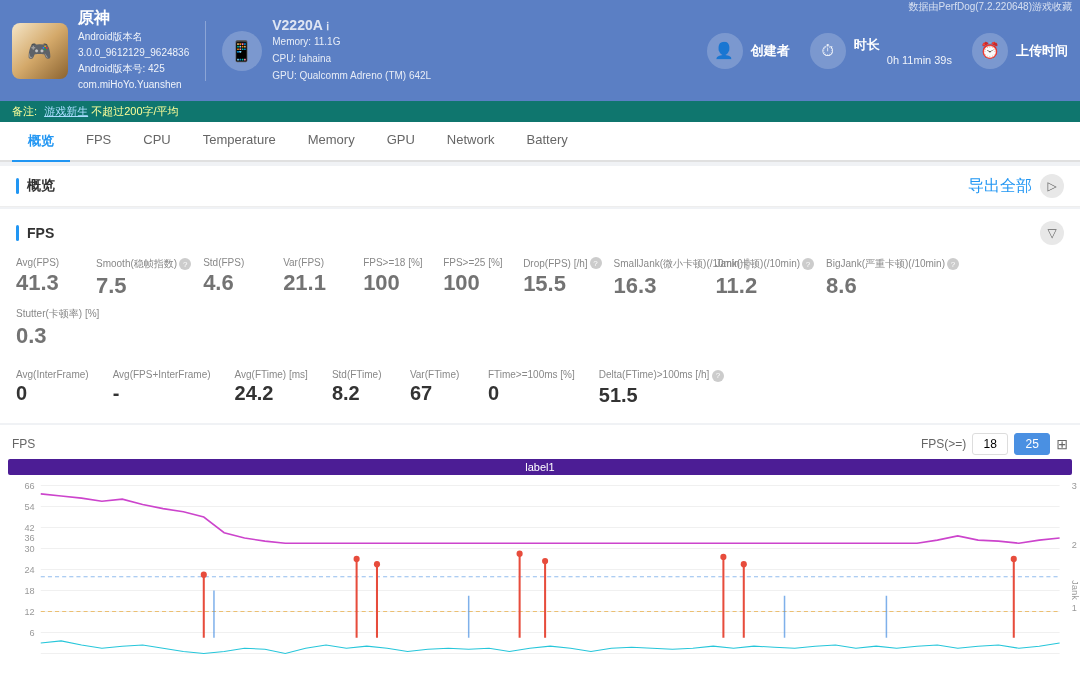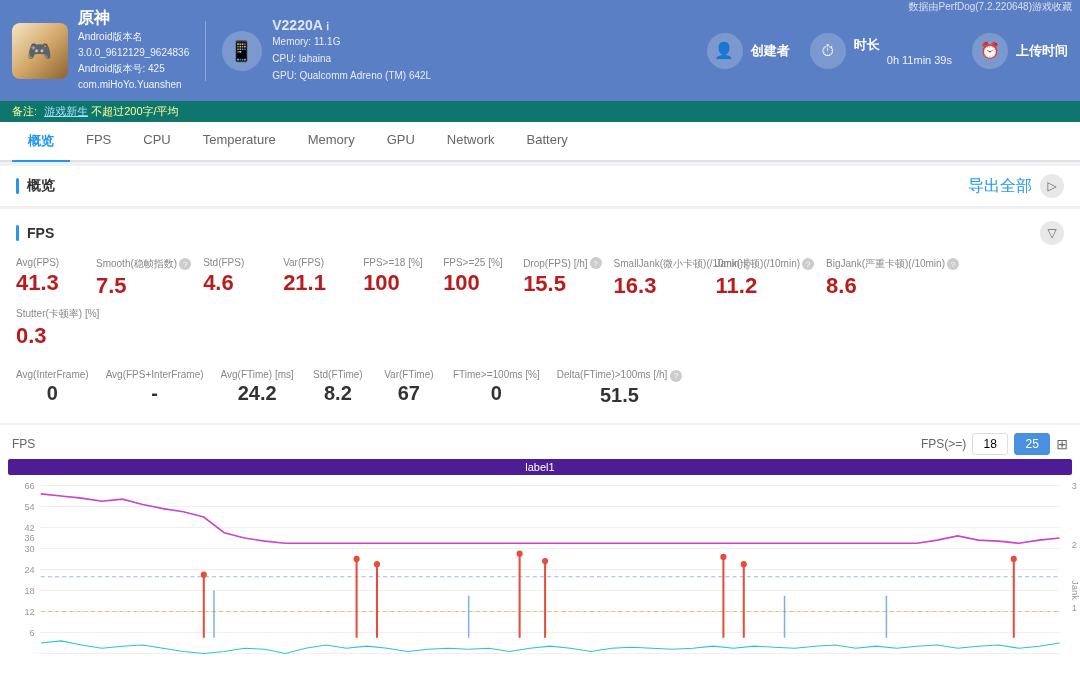--- a/index.html
+++ b/index.html
@@ -41,24 +41,24 @@
     .section-title { font-size: 14px; font-weight: bold; color: #333; display: flex; align-items: center; gap: 8px; }
     .section-title::before { content: ''; display: inline-block; width: 3px; height: 16px; background: #2196F3; border-radius: 2px; }
     .export-btn { font-size: 16px; color: #2196F3; cursor: pointer; background: none; border: none; }
     .collapse-btn { width: 24px; height: 24px; border-radius: 50%; background: #e8e8e8; display: flex; align-items: center; justify-content: center; cursor: pointer; font-size: 12px; color: #666; }
 
     
     .fps-section { background: white; margin-top: 2px; padding: 12px 16px; }
     .metrics-row { display: flex; flex-wrap: wrap; gap: 0; margin-bottom: 12px; }
     .metric-item { flex: 0 0 auto; padding: 4px 12px 4px 0; min-width: 80px; }
     .metric-label { font-size: 10px; color: #888; display: flex; align-items: center; gap: 2px; white-space: nowrap; }
-    .metric-value { font-size: 22px; font-weight: bold; color: #b91c1c; margin-top: 2px; }
+    .metric-value { font-size: 22px; font-weight: bold; color: #737373; margin-top: 2px; }
     .info-icon { width: 12px; height: 12px; border-radius: 50%; background: #ccc; color: white; font-size: 8px; display: inline-flex; align-items: center; justify-content: center; cursor: pointer; }
 
-    .metrics-row2 { display: flex; gap: 1px; text-align: center; }
+    .metrics-row2 { display: flex; gap: 8px; }
     .metric-item2 { flex: 0 0 auto; padding: 4px 16px 4px 0; min-width: 70px; }
     .metric-label2 { font-size: 10px; color: #888; white-space: nowrap; }
     .metric-value2 { font-size: 20px; font-weight: bold; color: #333; margin-top: 2px; }
 
     
     .chart-container { background: white; margin-top: 2px; padding: 8px 0 0 0; }
     .chart-header { display: flex; align-items: center; justify-content: space-between; padding: 0 12px 4px; }
     .chart-label { font-size: 12px; color: #666; }
     .fps-controls { display: flex; align-items: center; gap: 6px; font-size: 12px; color: #666; }
     .fps-input { width: 36px; height: 22px; border: 1px solid #ddd; text-align: center; font-size: 12px; border-radius: 3px; }

